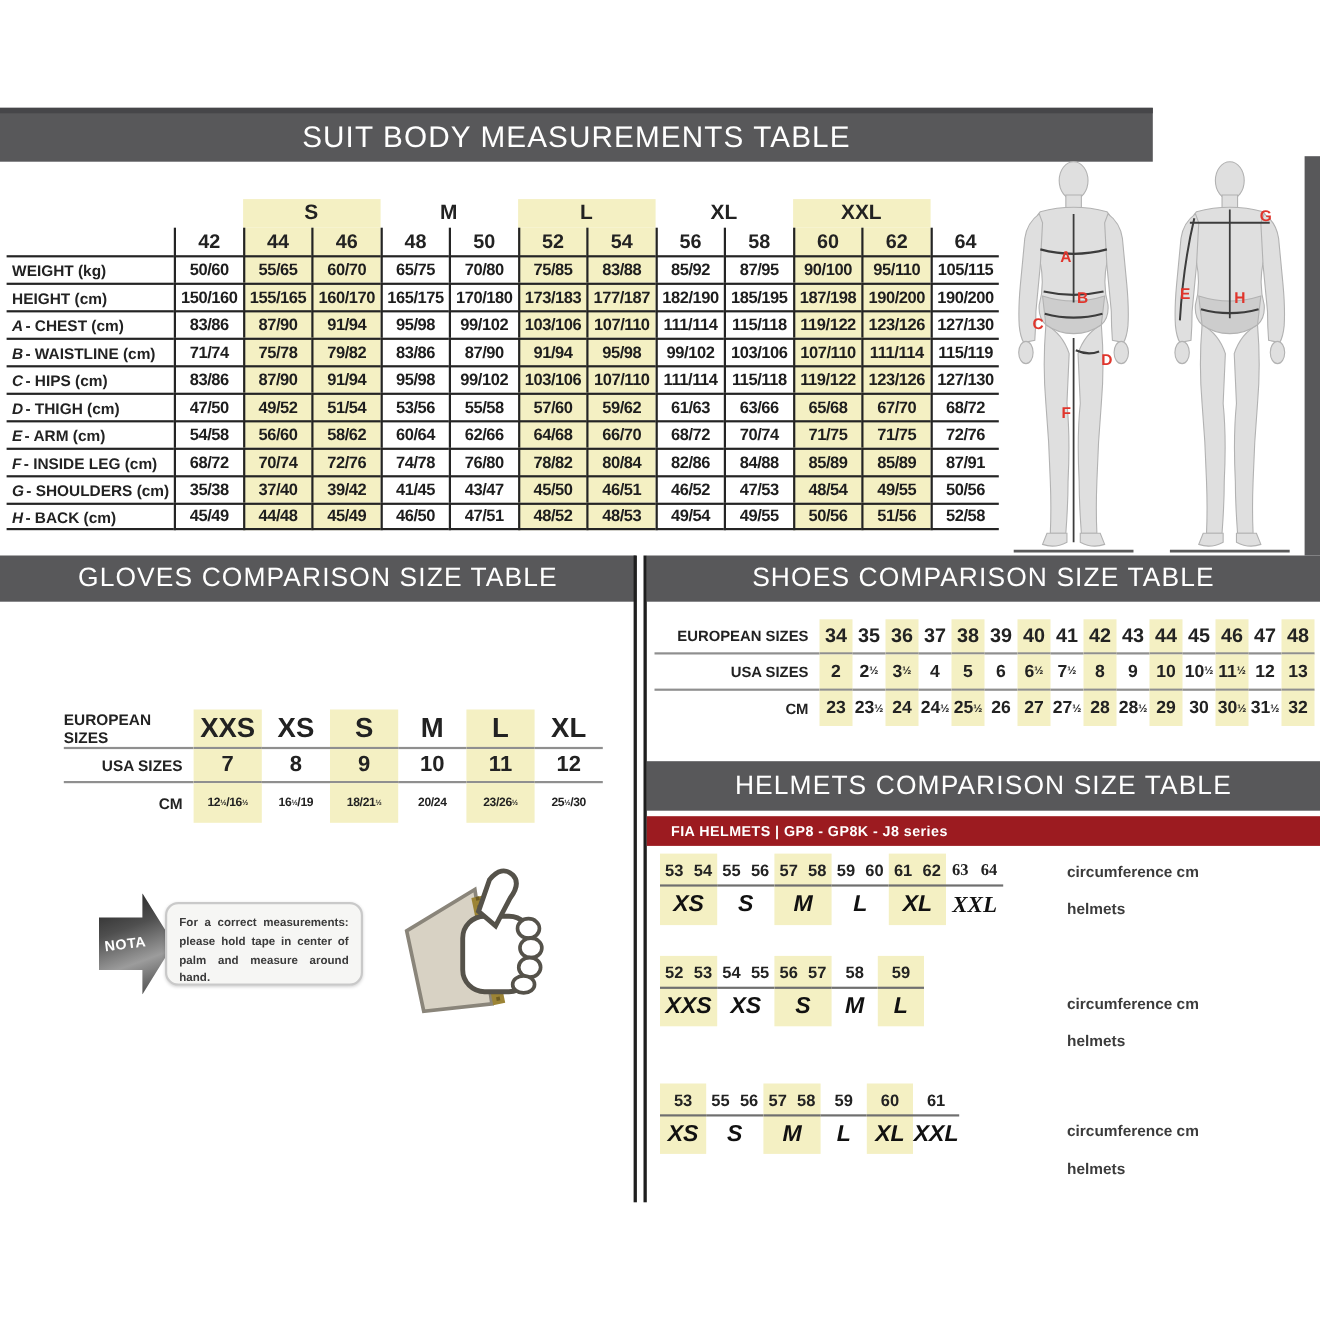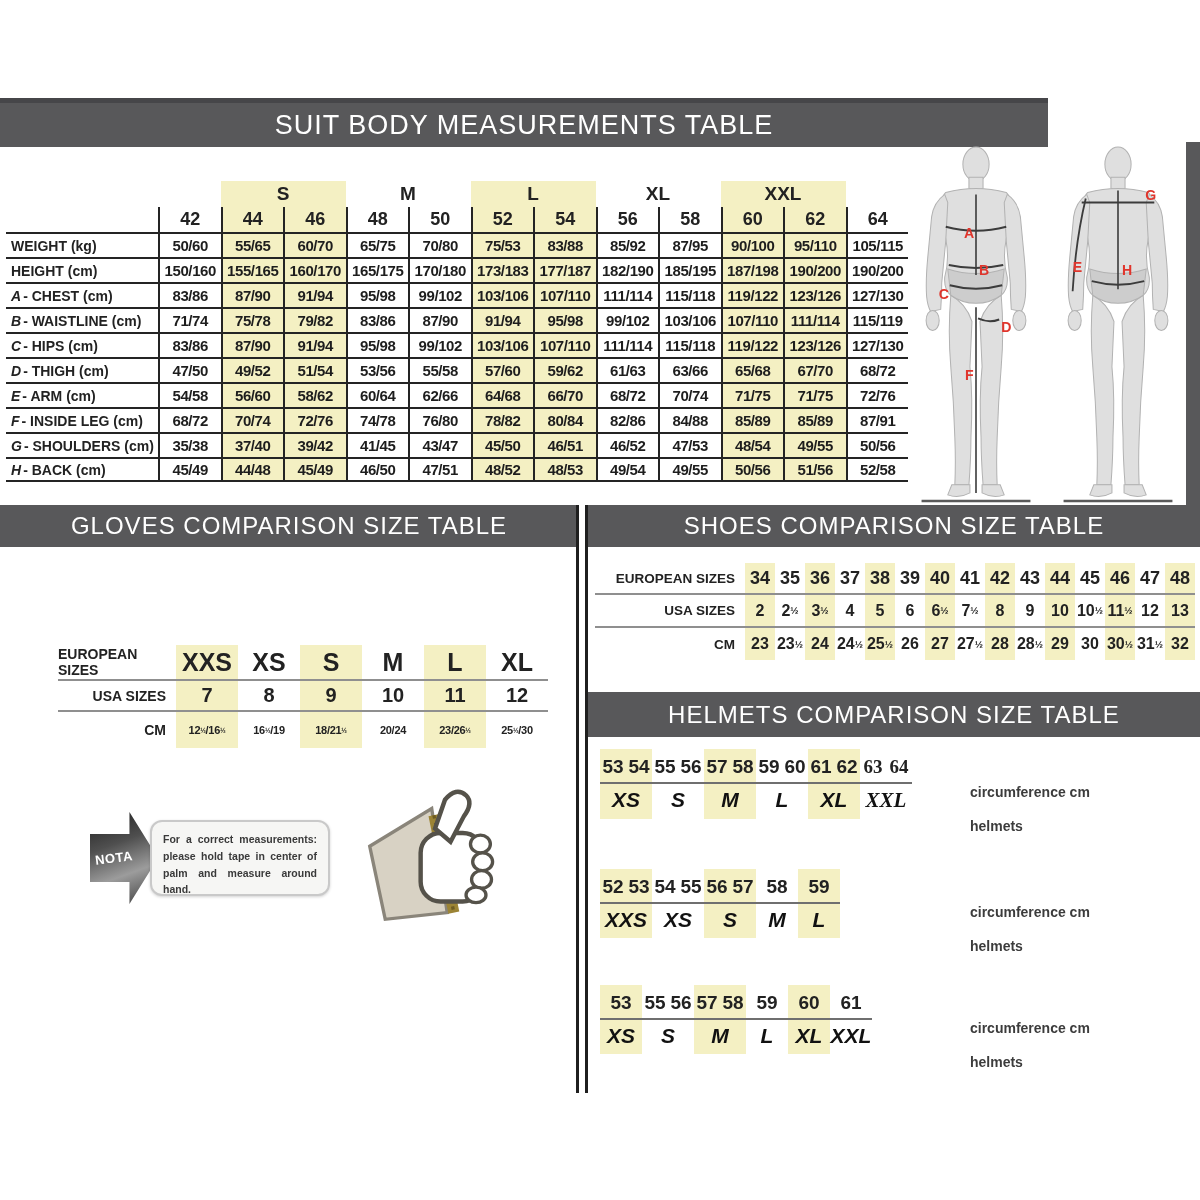--- a/index.html
+++ b/index.html
@@ -62,21 +62,21 @@
 
   
   .helmet-block{position:absolute;left:588px;width:612px;}
   .helmet-band{height:27px;background:#9c1b20;color:#fff;font-size:13px;font-weight:bold;
                display:flex;align-items:center;padding-left:22px;letter-spacing:0.4px;box-sizing:border-box;}
   .hgroups{display:flex;margin:7px 0 0 12px;}
   .hgroup{box-sizing:border-box;}
   .hgroup.hl{background:#f4f0c3;}
   .hnums{display:flex;justify-content:space-around;align-items:flex-end;
          padding:7px 0 4px;border-bottom:2px solid #6f6f6f;
-         font-size:19px;font-weight:bold;color:#222;}
+         font-size:15px;font-weight:bold;color:#222;}
   .hsize{text-align:center;font-size:21px;font-weight:bold;font-style:italic;
          padding:4px 0 6px;color:#111;}
   .hlabel{position:absolute;left:382px;font-size:14px;font-weight:600;color:#3c3c3c;white-space:nowrap;}
 
   
   .nota-arrow{position:absolute;left:90px;top:812px;width:68px;height:92px;
               background:linear-gradient(160deg,#1e1e1e 0%,#4f4f4f 35%,#9c9c9c 65%,#3a3a3a 100%);
               clip-path:polygon(0% 24%,58% 24%,58% 0%,100% 50%,58% 100%,58% 76%,0% 76%);}
   .nota-arrow span{position:absolute;left:5px;top:50%;transform:translateY(-50%) rotate(-7deg);
                    color:#fff;font-weight:bold;font-size:13px;letter-spacing:0.5px;}
@@ -119,21 +119,21 @@
     <div class="sg size bl">58</div>
     <div class="sg size bl hl">60</div>
     <div class="sg size bl hl">62</div>
     <div class="sg size bl">64</div>
     <div class="sg lab bt">WEIGHT (kg)</div>
     <div class="sg val bt bl">50/60</div>
     <div class="sg val bt bl hl">55/65</div>
     <div class="sg val bt bl hl">60/70</div>
     <div class="sg val bt bl">65/75</div>
     <div class="sg val bt bl">70/80</div>
-    <div class="sg val bt bl hl">75/53</div>
+    <div class="sg val bt bl hl">75/85</div>
     <div class="sg val bt bl hl">83/88</div>
     <div class="sg val bt bl">85/92</div>
     <div class="sg val bt bl">87/95</div>
     <div class="sg val bt bl hl">90/100</div>
     <div class="sg val bt bl hl">95/110</div>
     <div class="sg val bt bl">105/115</div>
     <div class="sg lab bt">HEIGHT (cm)</div>
     <div class="sg val bt bl">150/160</div>
     <div class="sg val bt bl hl">155/165</div>
     <div class="sg val bt bl hl">160/170</div>
@@ -385,20 +385,21 @@
     <div class="sh cm">28<span class="hf">½</span></div>
     <div class="sh cm hl">29</div>
     <div class="sh cm">30</div>
     <div class="sh cm hl">30<span class="hf">½</span></div>
     <div class="sh cm">31<span class="hf">½</span></div>
     <div class="sh cm hl">32</div>
   </div>
 
 <div id="helmet-tables">
     <div class="helmet-block" style="top: 742px;">
+      <div class="helmet-band">FIA HELMETS | GP8 - GP8K - J8 series</div>
       <div class="hgroups">
         <div class="hgroup hl" style="width: 52px;">
           <div class="hnums">
             <span>53</span>
             <span>54</span>
           </div>
           <div class="hsize">XS</div>
         </div>
         <div class="hgroup" style="width: 52px;">
           <div class="hnums">

